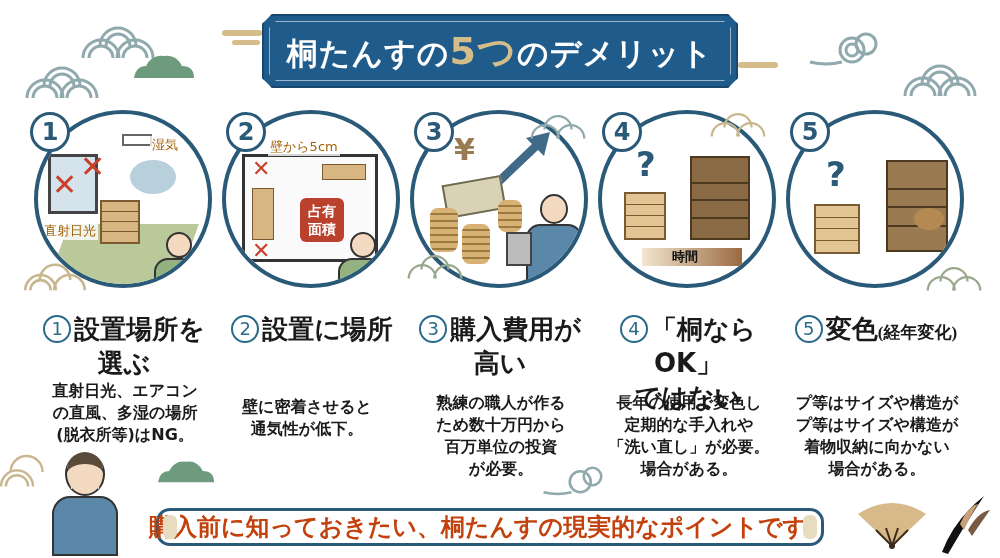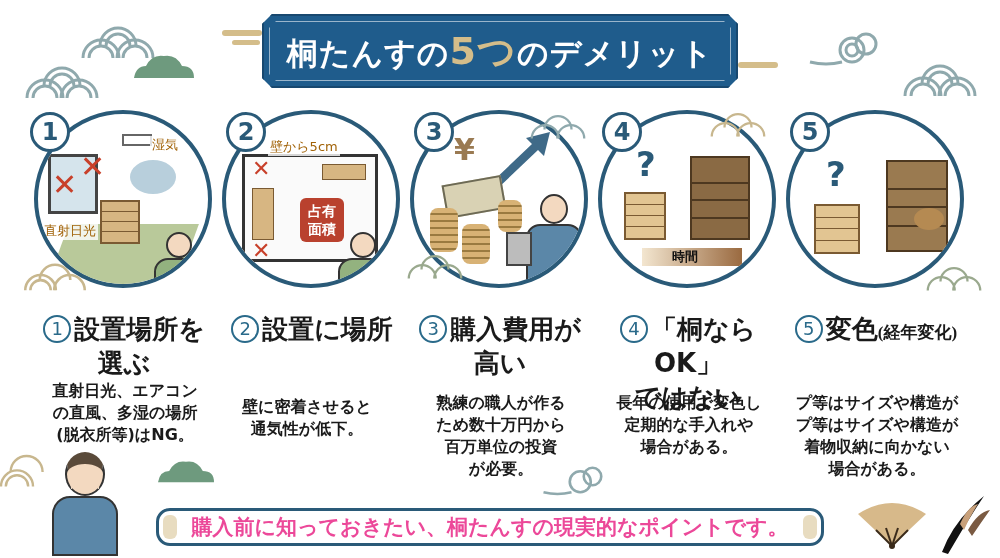--- a/index.html
+++ b/index.html
@@ -53,21 +53,21 @@
   .footer-bar {
     position: absolute; left: 156px; top: 508px; width: 668px; height: 38px;
     border: 3px solid #2a5a78; border-radius: 14px; background: #fff;
     display: flex; align-items: center; justify-content: center;
   }
   .footer-bar::before, .footer-bar::after {
     content: ""; position: absolute; top: 4px; width: 14px; height: 24px; background: #e8dcc0; border-radius: 6px;
   }
   .footer-bar::before { left: 4px; }
   .footer-bar::after { right: 4px; }
-  .footer-text { font-size: 21px; font-weight: bold; color: #ec4899; white-space: nowrap; }
+  .footer-text { font-size: 24px; font-weight: bold; color: #c2410c; white-space: nowrap; }
 
   
   .wave { position: absolute; }
   .label-box { position: absolute; font-weight: normal; font-size: 13px; color: #a16207; background: rgba(255,255,255,0.8); padding: 0 2px; }
   .xmark { position: absolute; color: #c8402a; font-weight: bold; font-size: 30px; line-height: 1; }
   .dresser { position: absolute; background: #d7b682; border: 2px solid #7a5a32; }
   .dresser .dr { height: 25%; border-bottom: 1px solid #7a5a32; }
   .tansu { position: absolute; background: #8a6a44; border: 2px solid #4d3820; }
   .qmark { position: absolute; font-size: 34px; font-weight: bold; color: #2a5a78; }
   .person { position: absolute; }
@@ -281,20 +281,21 @@
   <div>が必要。</div>
 </div>
 
 <div class="item-title" style="left:590px">
   <span class="circ-num">4</span><span>「桐ならOK」</span><br>
   <span>ではない</span>
 </div>
 <div class="item-desc" style="left:594px;top:392px">
   <div>長年の使用で変色し</div>
   <div>定期的な手入れや</div>
+  <div>「洗い直し」が必要。</div>
   <div>場合がある。</div>
 </div>
 
 <div class="item-title" style="left:778px">
   <span class="circ-num">5</span><span>変色</span><span class="small">(経年変化)</span><br>
 </div>
 <div class="item-desc" style="left:782px;top:392px">
   <div>プ等はサイズや構造が</div>
   <div>プ等はサイズや構造が</div>
   <div>着物収納に向かない</div>

